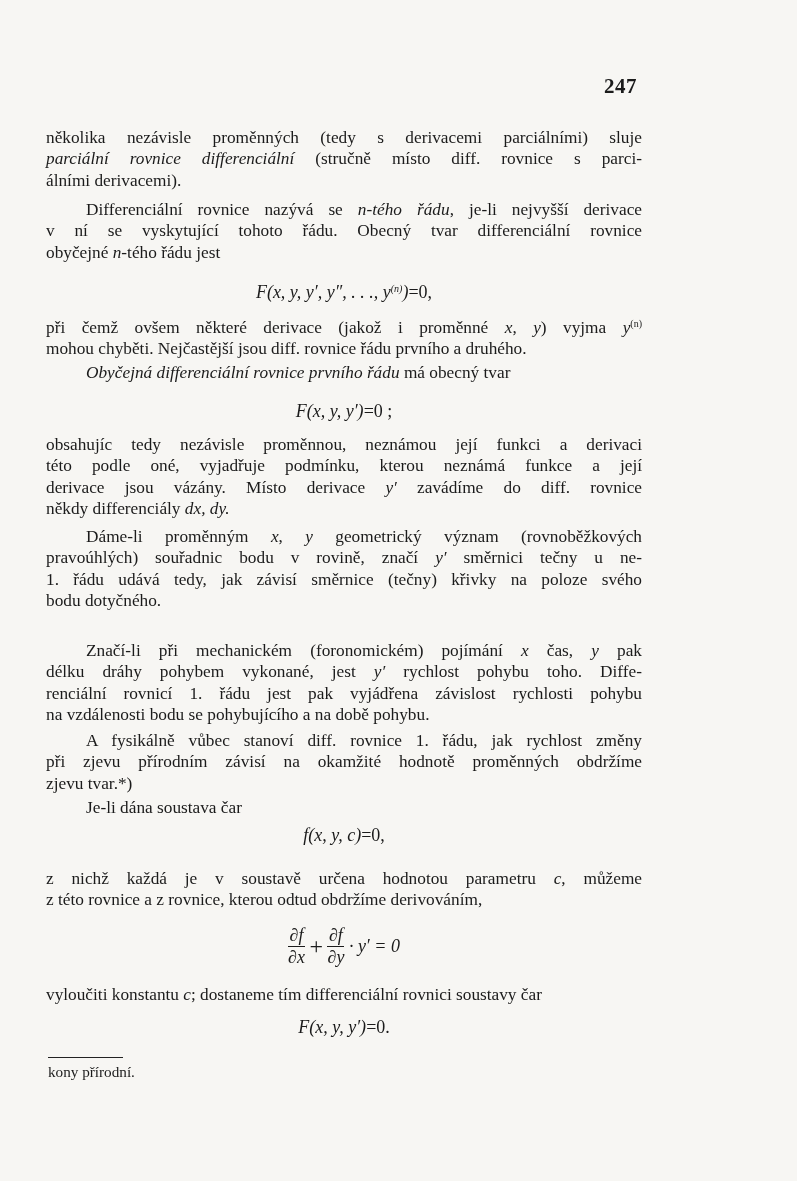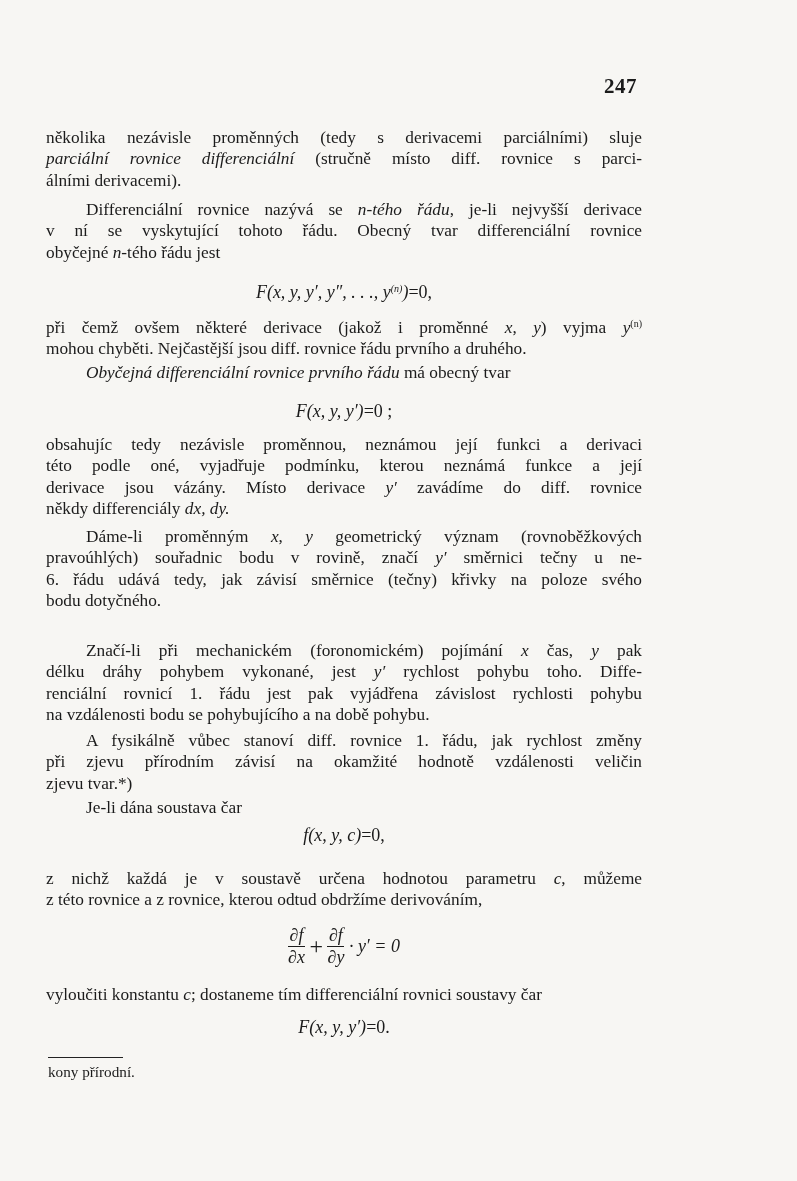--- a/index.html
+++ b/index.html
@@ -75,34 +75,34 @@
 <div class="text" style="top:434px">
   <span class="line">obsahujíc tedy nezávisle proměnnou, neznámou její funkci a derivaci</span>
   <span class="line">této podle oné, vyjadřuje podmínku, kterou neznámá funkce a její</span>
   <span class="line">derivace jsou vázány. Místo derivace <i>y′</i> zavádíme do diff. rovnice</span>
   <span class="line last">někdy differenciály <i>dx, dy.</i></span>
 </div>
 
 <div class="text" style="top:526px">
   <span class="line indent">Dáme-li proměnným <i>x</i>, <i>y</i> geometrický význam (rovnoběžkových</span>
   <span class="line">pravoúhlých) souřadnic bodu v rovině, značí <i>y′</i> směrnici tečny u ne-</span>
-  <span class="line">6. řádu udává tedy, jak závisí směrnice (tečny) křivky na poloze svého</span>
+  <span class="line">1. řádu udává tedy, jak závisí směrnice (tečny) křivky na poloze svého</span>
   <span class="line last">bodu dotyčného.</span>
 </div>
 
 <div class="text" style="top:640px">
   <span class="line indent">Značí-li při mechanickém (foronomickém) pojímání <i>x</i> čas, <i>y</i> pak</span>
   <span class="line">délku dráhy pohybem vykonané, jest <i>y′</i> rychlost pohybu toho. Diffe-</span>
   <span class="line">renciální rovnicí 1. řádu jest pak vyjádřena závislost rychlosti pohybu</span>
   <span class="line last">na vzdálenosti bodu se pohybujícího a na době pohybu.</span>
 </div>
 
 <div class="text" style="top:730px">
   <span class="line indent">A fysikálně vůbec stanoví diff. rovnice 1. řádu, jak rychlost změny</span>
-  <span class="line">při zjevu přírodním závisí na okamžité hodnotě vzdálenosti veličin</span>
+  <span class="line">při zjevu přírodním závisí na okamžité hodnotě proměnných obdržíme</span>
   <span class="line last">zjevu tvar.*)</span>
 </div>
 
 <div class="text" style="top:797px">
   <span class="line last indent">Je-li dána soustava čar</span>
 </div>
 
 <div class="eq" style="top:825px">
   f(x, y, c)<span class="up">=0,</span>
 </div>

